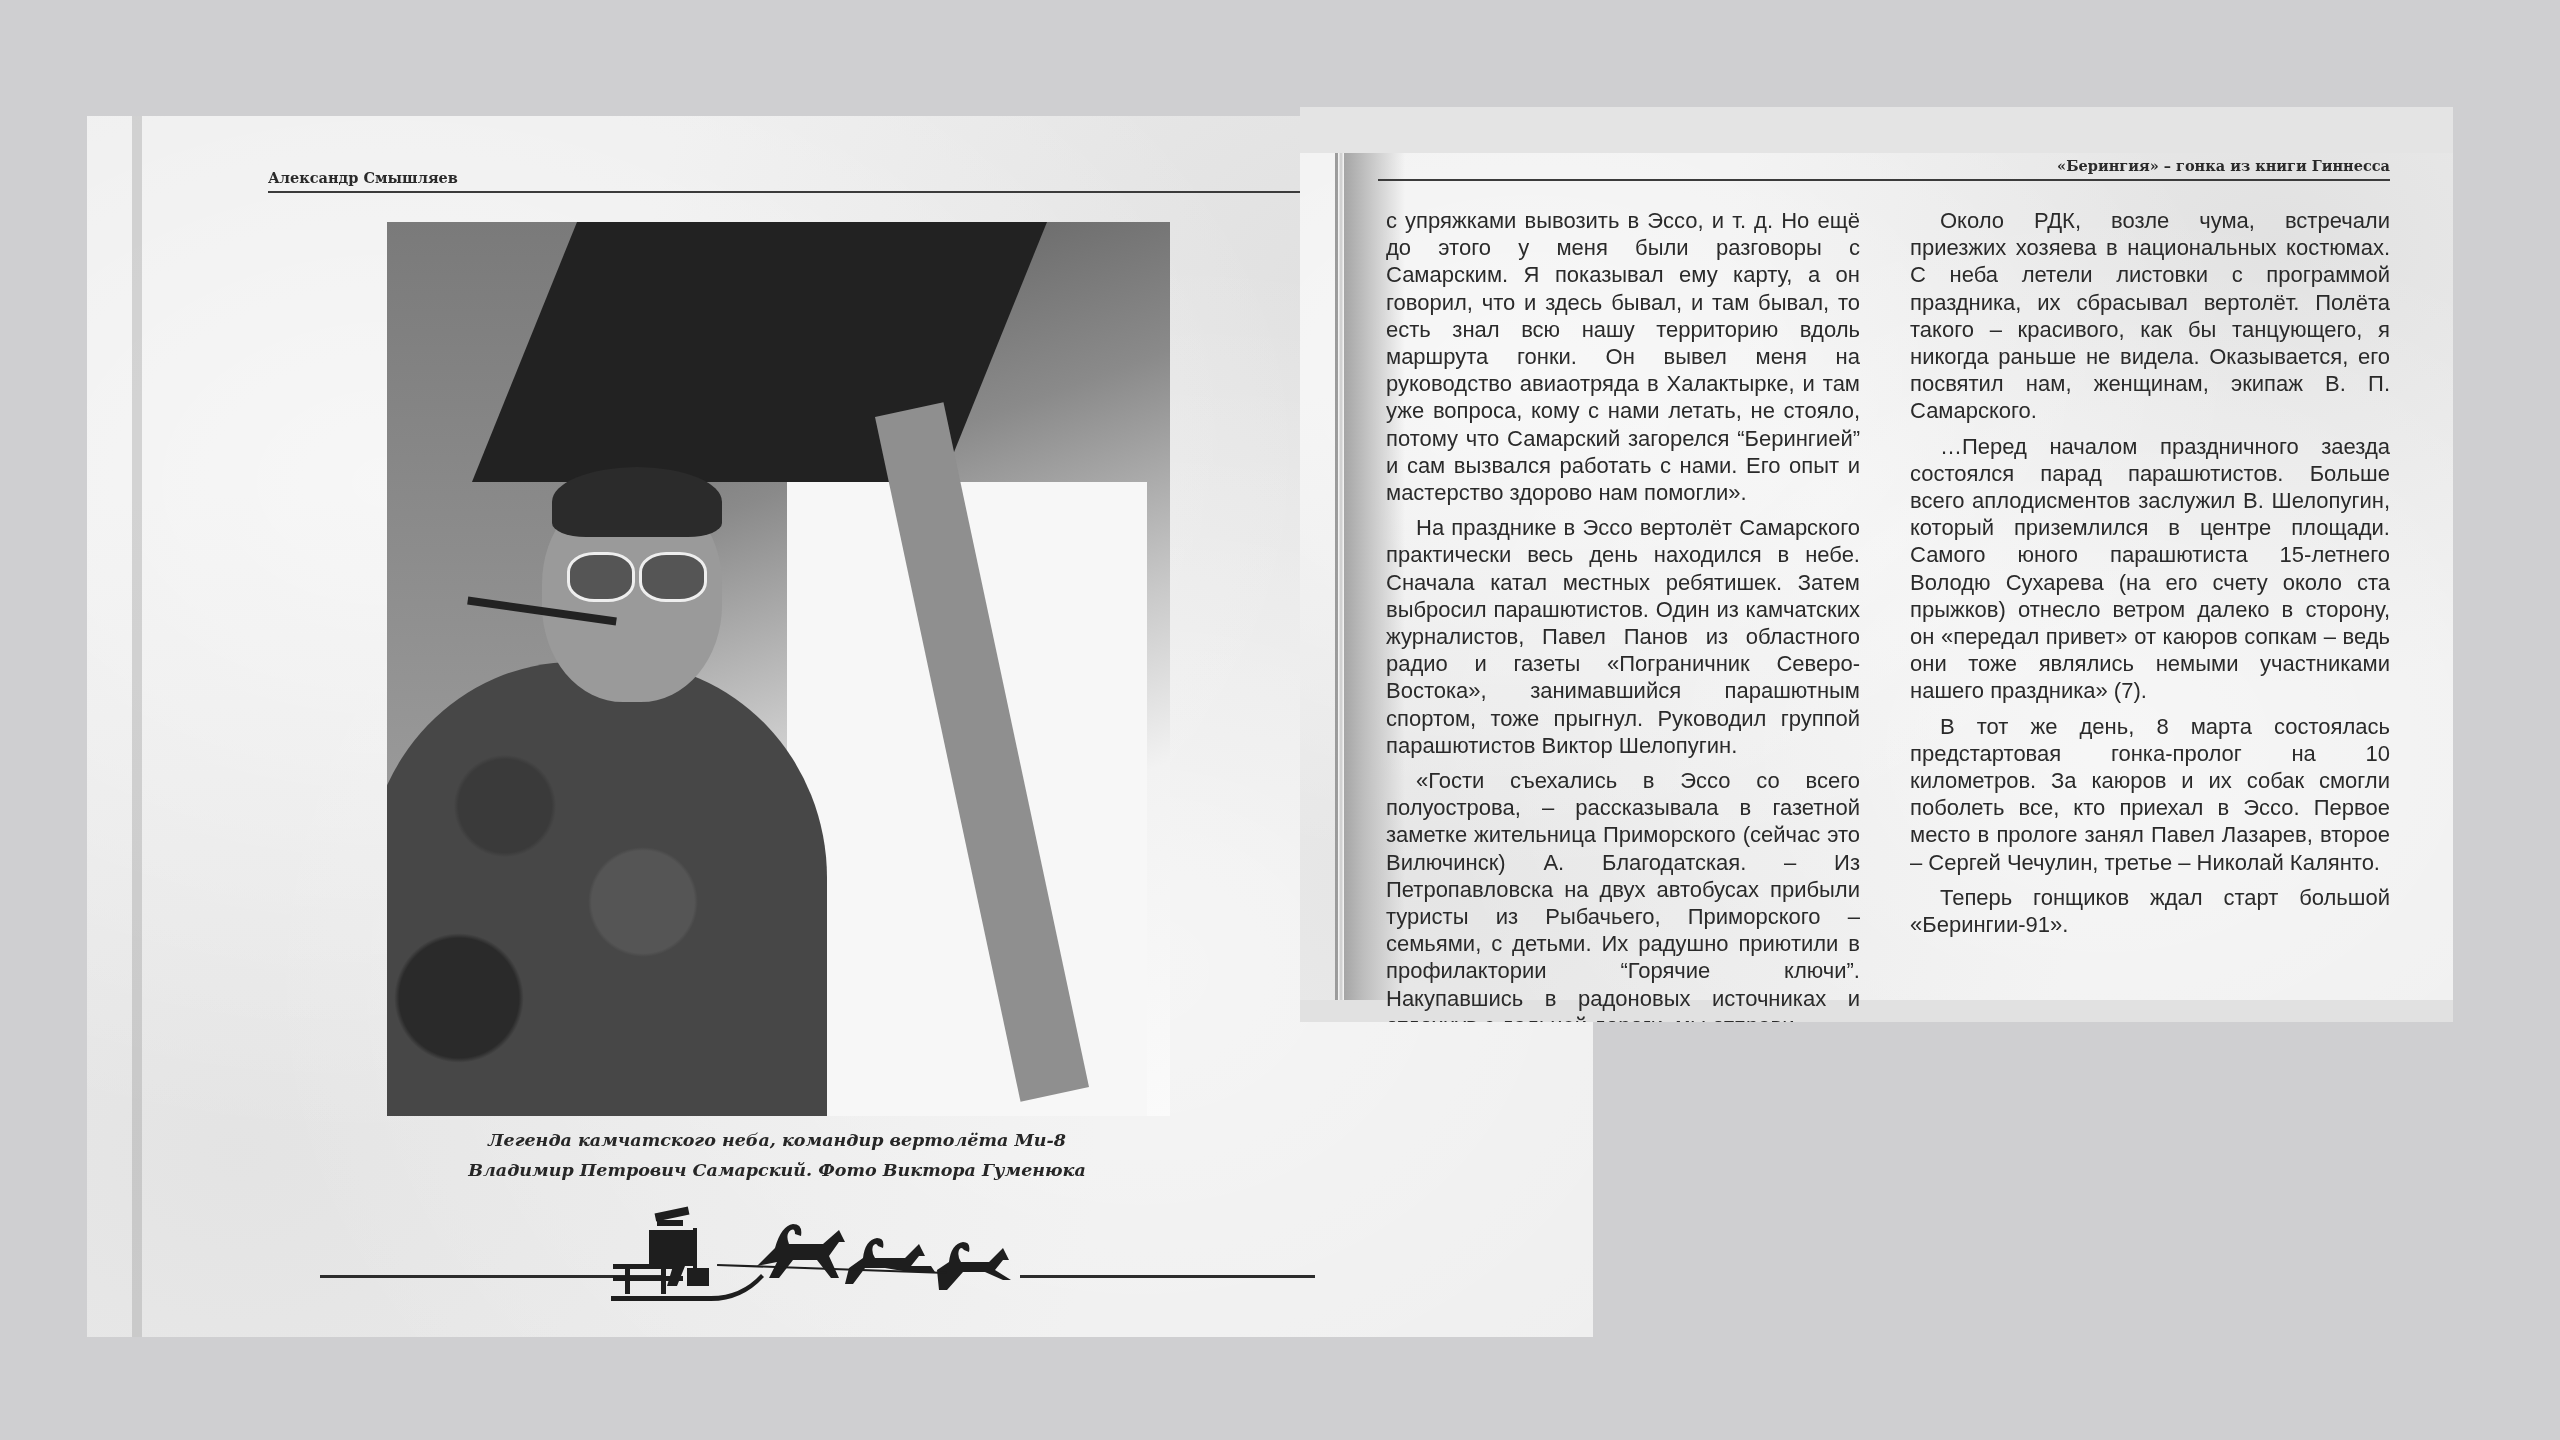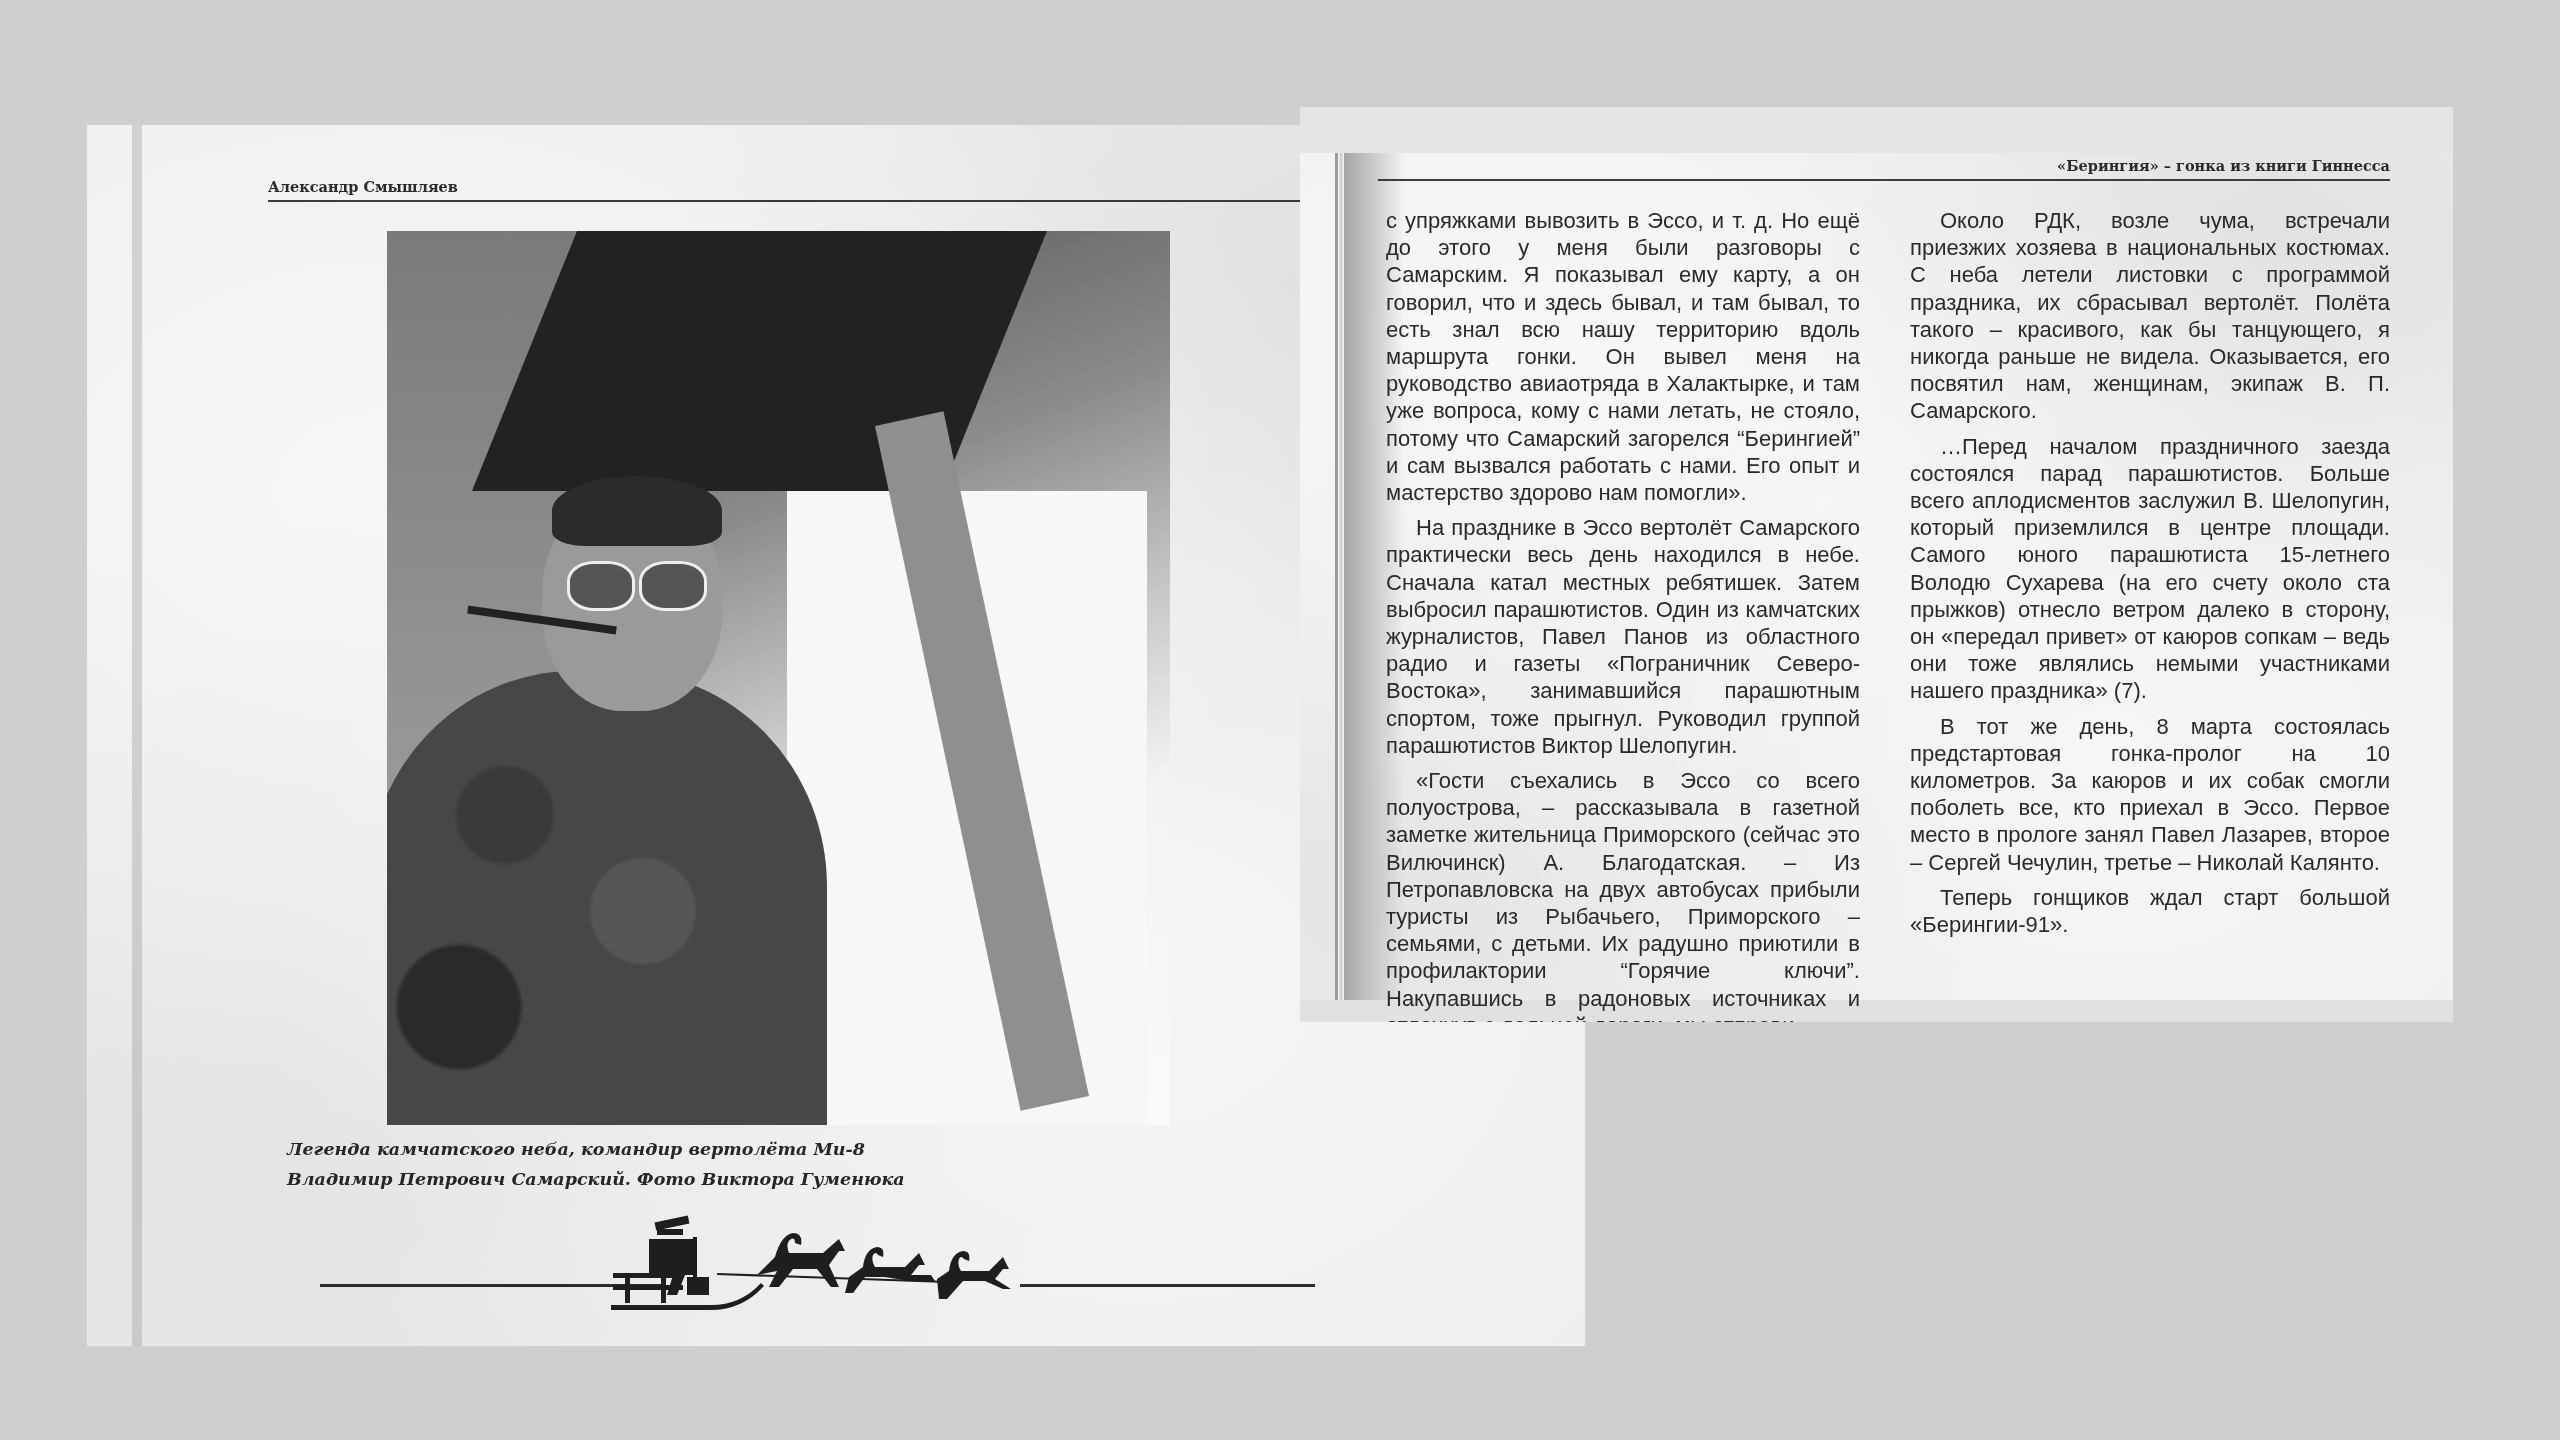--- a/index.html
+++ b/index.html
@@ -6,21 +6,21 @@
   body { width:2560px; height:1440px; background:#cfcfd1; position:relative; overflow:hidden;
          font-family:"Liberation Sans", sans-serif; }
   .page { position:absolute; background:#ededed; overflow:hidden; }
   .page::before { content:""; position:absolute; inset:0;
     background:
       radial-gradient(ellipse at 20% 30%, rgba(255,255,255,0.55), transparent 55%),
       radial-gradient(ellipse at 70% 70%, rgba(255,255,255,0.45), transparent 60%),
       radial-gradient(ellipse at 85% 15%, rgba(200,200,200,0.35), transparent 40%),
       radial-gradient(ellipse at 10% 85%, rgba(210,210,210,0.35), transparent 45%);
     pointer-events:none; }
-  #left-page { left:87px; top:125px; width:1498px; height:1221px; }
+  #left-page { left:87px; top:116px; width:1498px; height:1221px;padding-left:8px; }
   #left-page .spine-strip { position:absolute; left:45px; top:0; width:10px; height:100%; background:rgba(150,150,150,0.35); }
   #right-page { left:1300px; top:107px; width:1153px; height:915px; background:#efefef; }
   #right-page .top-tab { position:absolute; left:0; top:0; width:100%; height:46px; background:#e4e4e4; }
   #right-page .gutter-shadow { position:absolute; left:35px; top:46px; width:70px; height:1175px;
     background:linear-gradient(to right, #9a9a9a, #bdbdbd 40%, rgba(230,230,230,0)); }
   #right-page .fold { position:absolute; left:38px; top:46px; width:6px; height:1175px;
     background:linear-gradient(to right,#fafafa,#c9c9c9,#fafafa); }
   #right-page .bottom-strip { position:absolute; left:0; bottom:0; width:100%; height:22px; background:#e1e1e1; }
   .running-head { position:absolute; font-family:"DejaVu Serif", serif; font-weight:bold; font-size:14.5px; color:#2a2a2a; }
   .head-rule { position:absolute; height:2px; background:#3b3b3b; }
@@ -35,21 +35,21 @@
     background:
       radial-gradient(circle at 30% 30%, #3a3a3a 10%, transparent 11%),
       radial-gradient(circle at 60% 50%, #555 14%, transparent 15%),
       radial-gradient(circle at 20% 70%, #2a2a2a 12%, transparent 13%),
       #474747; }
   #photo .head { position:absolute; left:155px; top:265px; width:180px; height:215px; border-radius:45%; background:#9a9a9a; }
   #photo .hair { position:absolute; left:165px; top:245px; width:170px; height:70px; border-radius:50% 50% 20% 20%; background:#2b2b2b; }
   #photo .glasses { position:absolute; left:180px; top:330px; width:140px; height:46px; }
   #photo .glasses span { position:absolute; top:0; width:62px; height:44px; border:3px solid #eee; border-radius:40%; background:#555; }
   #photo .headset-mic { position:absolute; left:80px; top:385px; width:150px; height:8px; background:#222; transform:rotate(8deg); }
-  .caption { position:absolute; left:200px; width:980px; text-align:left; font-family:"DejaVu Serif", serif;
+  .caption { position:absolute; left:200px; width:980px; text-align:center; font-family:"DejaVu Serif", serif;
     font-style:italic; font-weight:bold; font-size:17.5px; color:#262626; line-height:30px; }
   .orn-line { position:absolute; height:3px; background:#2c2c2c; }
   .ornament { position:absolute; }
   .col { position:absolute; font-size:22px; line-height:27.2px; color:#2a2a2a; text-align:justify; }
   .col p { margin:8px; }
   .col p.indent { text-indent:30px; }
   .col p.cont { text-indent:0; }
   .page-number { position:absolute; font-family:Liberation Mono, monospace; font-weight:bold; font-size:22px; color:#2a2a2a; }
 </style>
 </head>

